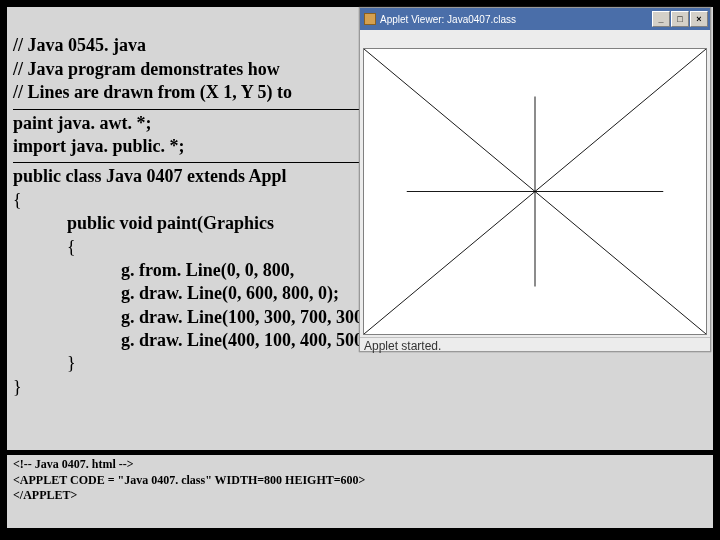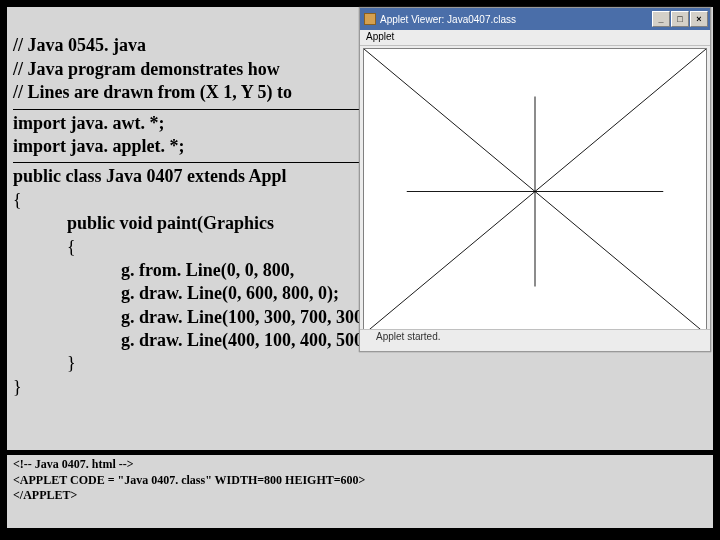--- a/index.html
+++ b/index.html
@@ -120,40 +120,40 @@
   }
   .canvas-svg {
     width: 100%;
     height: 100%;
   }
   .statusbar {
     position: absolute;
     bottom: 0;
     left: 0;
     right: 0;
-    height: 22px;
+    height: 14px;
     background: #ececec;
     border-top: 1px solid #c0c0c0;
     font-family: Tahoma, sans-serif;
-    font-size: 10px;
-    padding: 1px 16px;
+    font-size: 12px;
+    padding: 1px 4px;
     color: #333;
   }
 </style>
 </head>
 <body>
 
 <div class="outer">
   <div class="top-section">
     <div class="code-area">
 <span class="bold">// Java 0545. java</span>
 <span class="bold">// Java program demonstrates how</span>
 <span class="bold">// Lines are drawn from (X 1, Y 5) to</span>
-<div class="hr-line"></div><span class="bold">import java. awt. *;</span>
-<span class="bold">import java. applet. *;</span>
+<div class="hr-line"></div><span class="bold">paint java. awt. *;</span>
+<span class="bold">import java. public. *;</span>
 <div class="hr-line"></div><span class="bold">public class Java 0407 extends Appl</span>
 <span>{</span>
 <span class="bold">            public void paint(Graphics</span>
 <span>            {</span>
 <span class="bold">                        g. from. Line(0, 0, 800,</span>
 <span class="bold">                        g. draw. Line(0, 600, 800, 0);</span>
 <span class="bold">                        g. draw. Line(100, 300, 700, 300);</span>
 <span class="bold">                        g. draw. Line(400, 100, 400, 500);</span>
 <span>            }</span>
 <span>}</span>
@@ -164,23 +164,20 @@
         <div class="titlebar-left">
           <div class="titlebar-icon"></div>
           <span>Applet Viewer: Java0407.class</span>
         </div>
         <div class="window-buttons">
           <div class="win-btn">_</div>
           <div class="win-btn">□</div>
           <div class="win-btn">×</div>
         </div>
       </div>
-      <div class="menubar">
-        <span>Applet</span>
-      </div>
       <div class="canvas-area">
         <svg class="canvas-svg" viewBox="0 0 800 600" preserveAspectRatio="none">
           <line stroke="#000" stroke-width="2" x1="0" y1="0" x2="800" y2="600"></line>
           <line stroke="#000" stroke-width="2" x1="0" y1="600" x2="800" y2="0"></line>
           <line stroke="#000" stroke-width="2" x1="100" y1="300" x2="700" y2="300"></line>
           <line stroke="#000" stroke-width="2" x1="400" y1="100" x2="400" y2="500"></line>
         </svg>
       </div>
       <div class="statusbar">
         <span>Applet started.</span>

